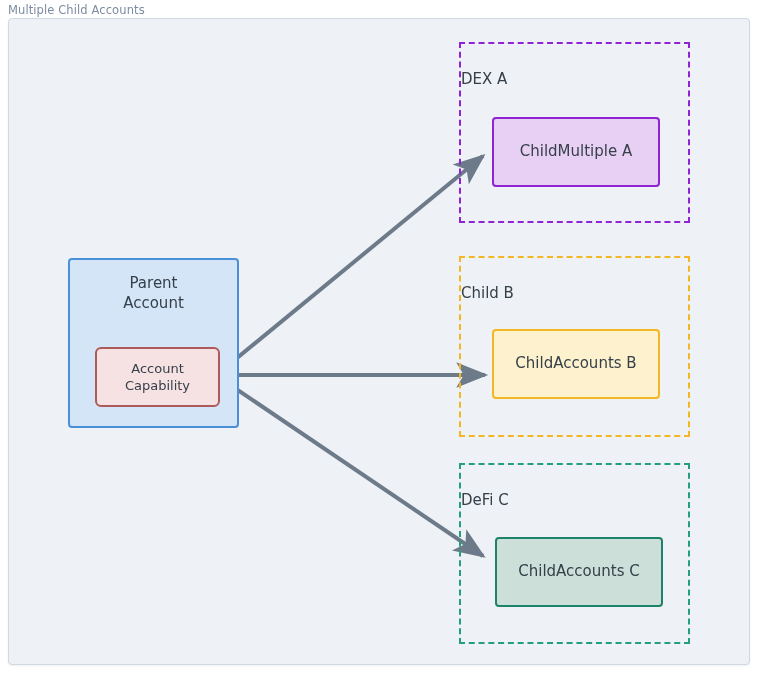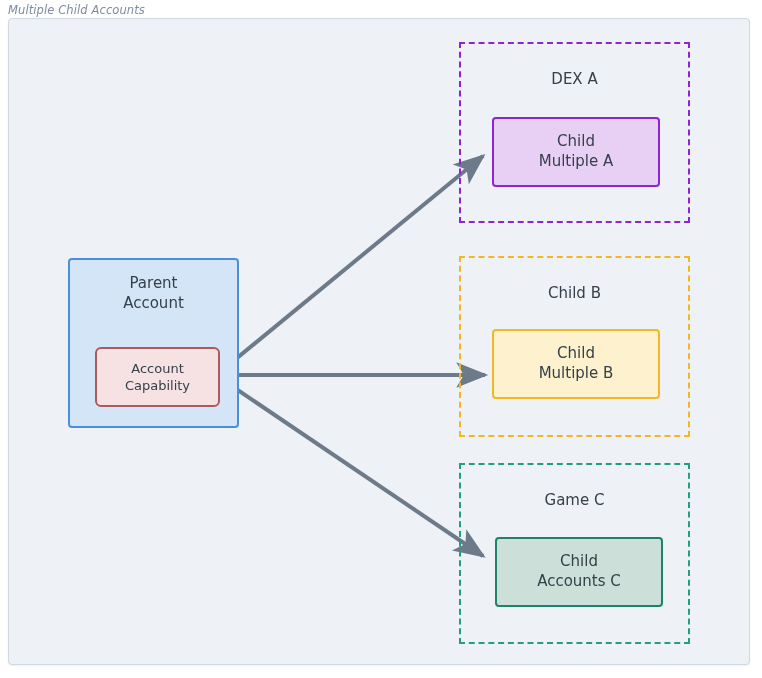--- a/index.html
+++ b/index.html
@@ -23,21 +23,20 @@
 
   
   .panel-title {
     position: absolute;
     left: 8px;
     top: 3px;
     font-size: 11.5px;
     color: #7d8ba1;
     letter-spacing: 0.1px;
     white-space: nowrap;
-    font-style: italic;
   }
   .panel-frame {
     position: absolute;
     left: 8px;
     top: 18px;
     width: 742px;
     height: 647px;
     background: #eef1f5;
     border: 1px solid #cfd8e3;
     border-radius: 4px;
@@ -98,39 +97,37 @@
     box-sizing: border-box;
     border-width: 2px;
     border-style: dashed;
     background: transparent;
   }
   .group-label {
     position: absolute;
     top: 26px;
     left: 0;
     width: 100%;
-    text-align: center;
     font-size: 15px;
     color: #36404a;
     white-space: nowrap;
   }
 
   .group-dex   { left: 459px; top: 42px;  width: 231px; height: 181px; border-color: #8e24d4; }
   .group-defi  { left: 459px; top: 256px; width: 231px; height: 181px; border-color: #f2b723; }
   .group-game  { left: 459px; top: 463px; width: 231px; height: 181px; border-color: #239e7e; }
 
   
   .child {
     position: absolute;
     box-sizing: border-box;
     border-width: 2px;
     border-style: solid;
     border-radius: 4px;
     display: flex;
-    flex-direction: column;
     align-items: center;
     justify-content: center;
     text-align: center;
     font-size: 15px;
     color: #36404a;
     line-height: 1.32;
   }
   .child-a { left: 492px; top: 117px; width: 168px; height: 70px; background: #e8d0f5; border-color: #8e24d4; }
   .child-b { left: 492px; top: 329px; width: 168px; height: 70px; background: #fdf2cd; border-color: #f2b723; }
   .child-c { left: 495px; top: 537px; width: 168px; height: 70px; background: #ccdfd8; border-color: #1d8368; }
@@ -181,24 +178,24 @@
   <div class="child child-a">
     <span class="line">Child</span>
     <span class="line">Multiple A</span>
   </div>
 
   <div class="group group-defi">
     <div class="group-label">Child B</div>
   </div>
   <div class="child child-b">
     <span class="line">Child</span>
-    <span class="line">Multiple B</span>
+    <span class="line">Accounts B</span>
   </div>
 
   <div class="group group-game">
-    <div class="group-label">Game C</div>
+    <div class="group-label">DeFi C</div>
   </div>
   <div class="child child-c">
     <span class="line">Child</span>
     <span class="line">Accounts C</span>
   </div>
 
 </div>
 
 </body></html>

